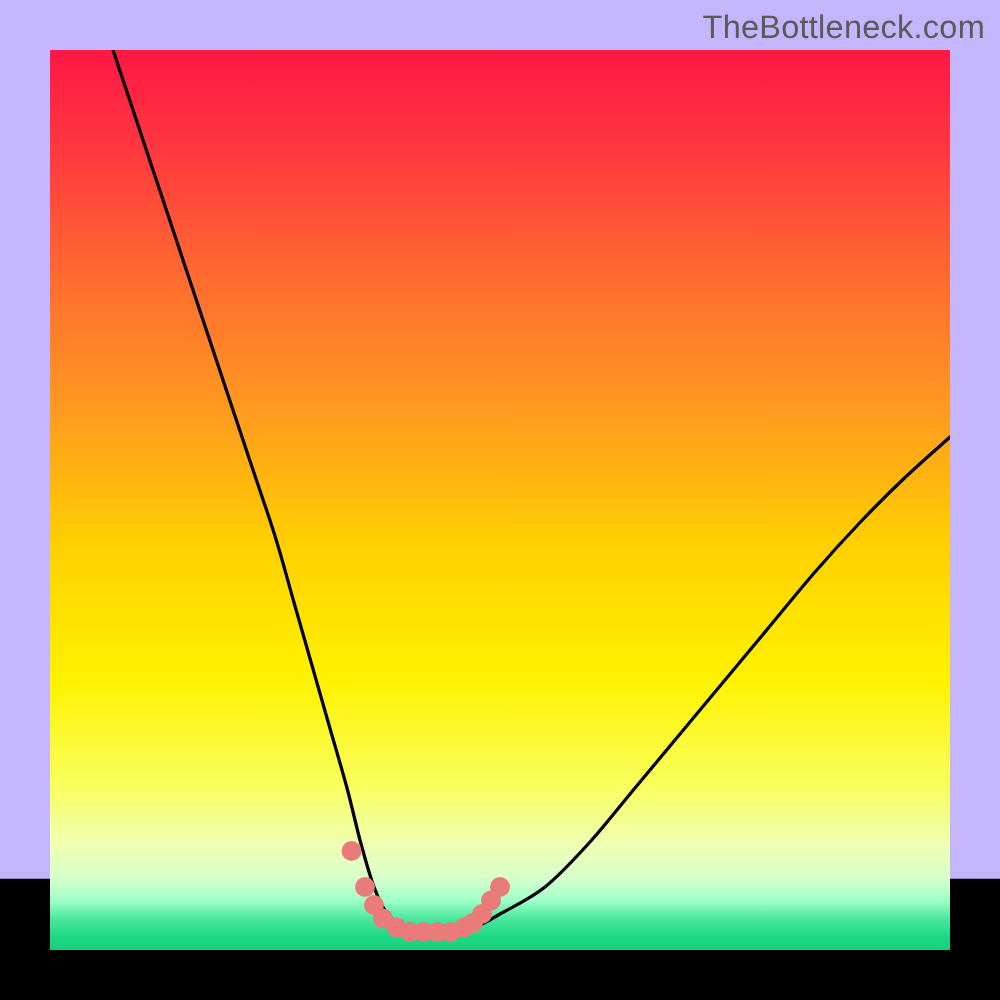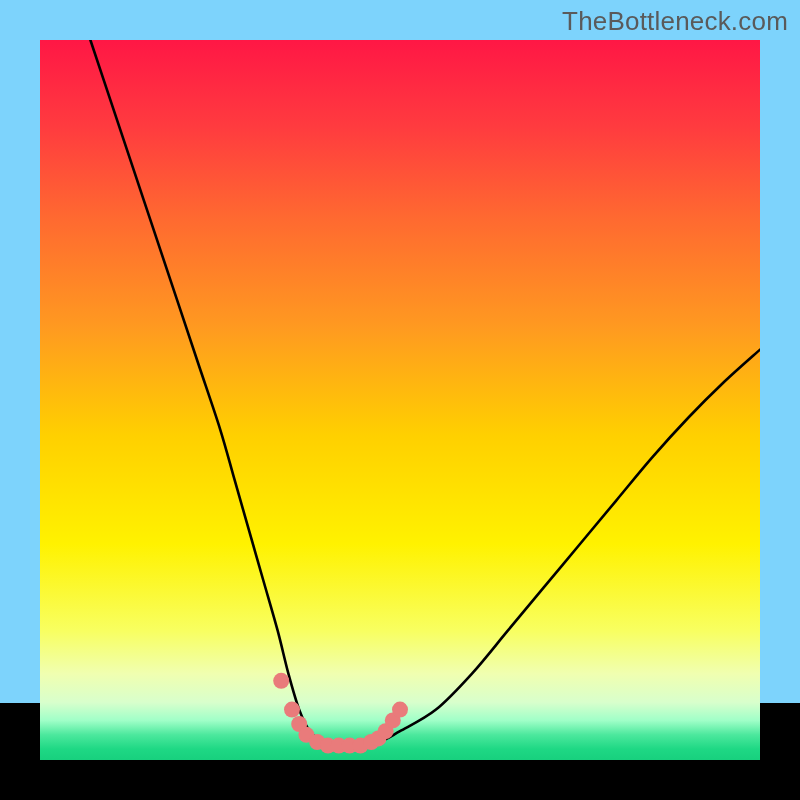--- a/index.html
+++ b/index.html
@@ -8,21 +8,21 @@
     width: 800px;
     height: 800px;
     overflow: hidden;
     background: #000;
     font-family: Arial, Helvetica, sans-serif;
   }
   .frame {
     position: relative;
     width: 800px;
     height: 703px;
-    background: #7dd3fc;
+    background: #c4b5fd;
   }
   .plot-area {
     position: absolute;
     left: 40px;
     top: 40px;
     width: 720px;
     height: 720px;
     overflow: hidden;
   }
   .gradient-bg {

